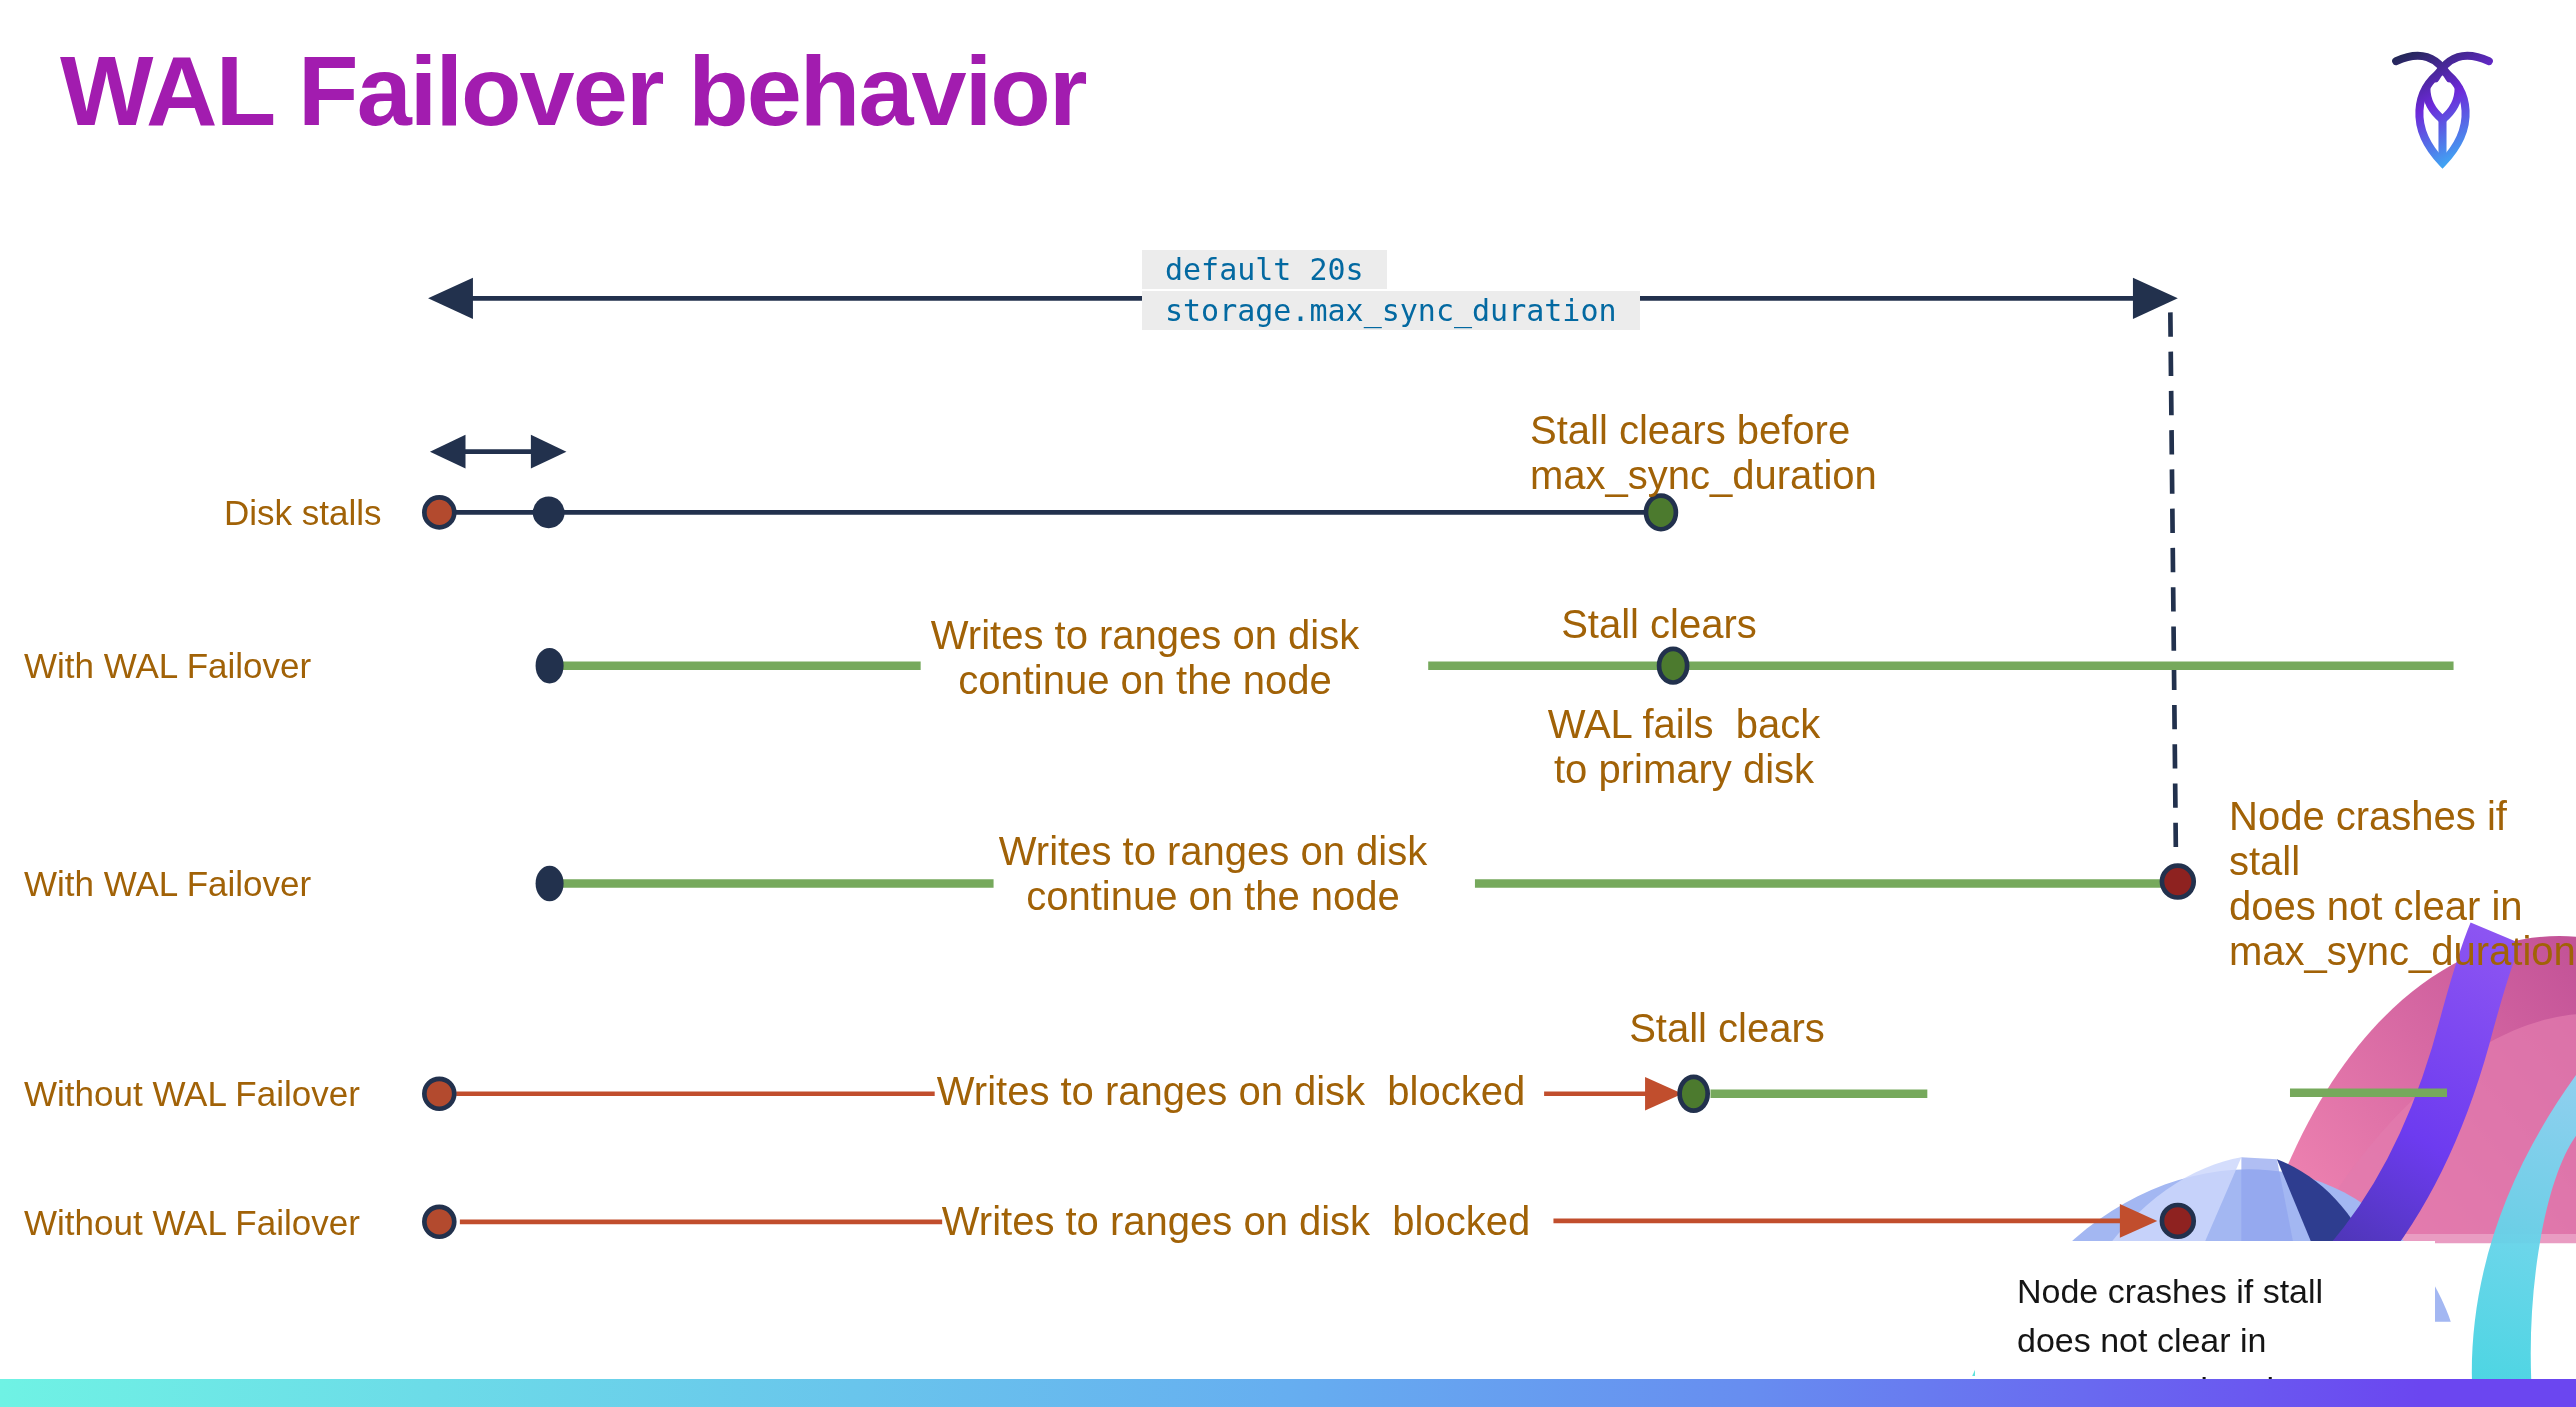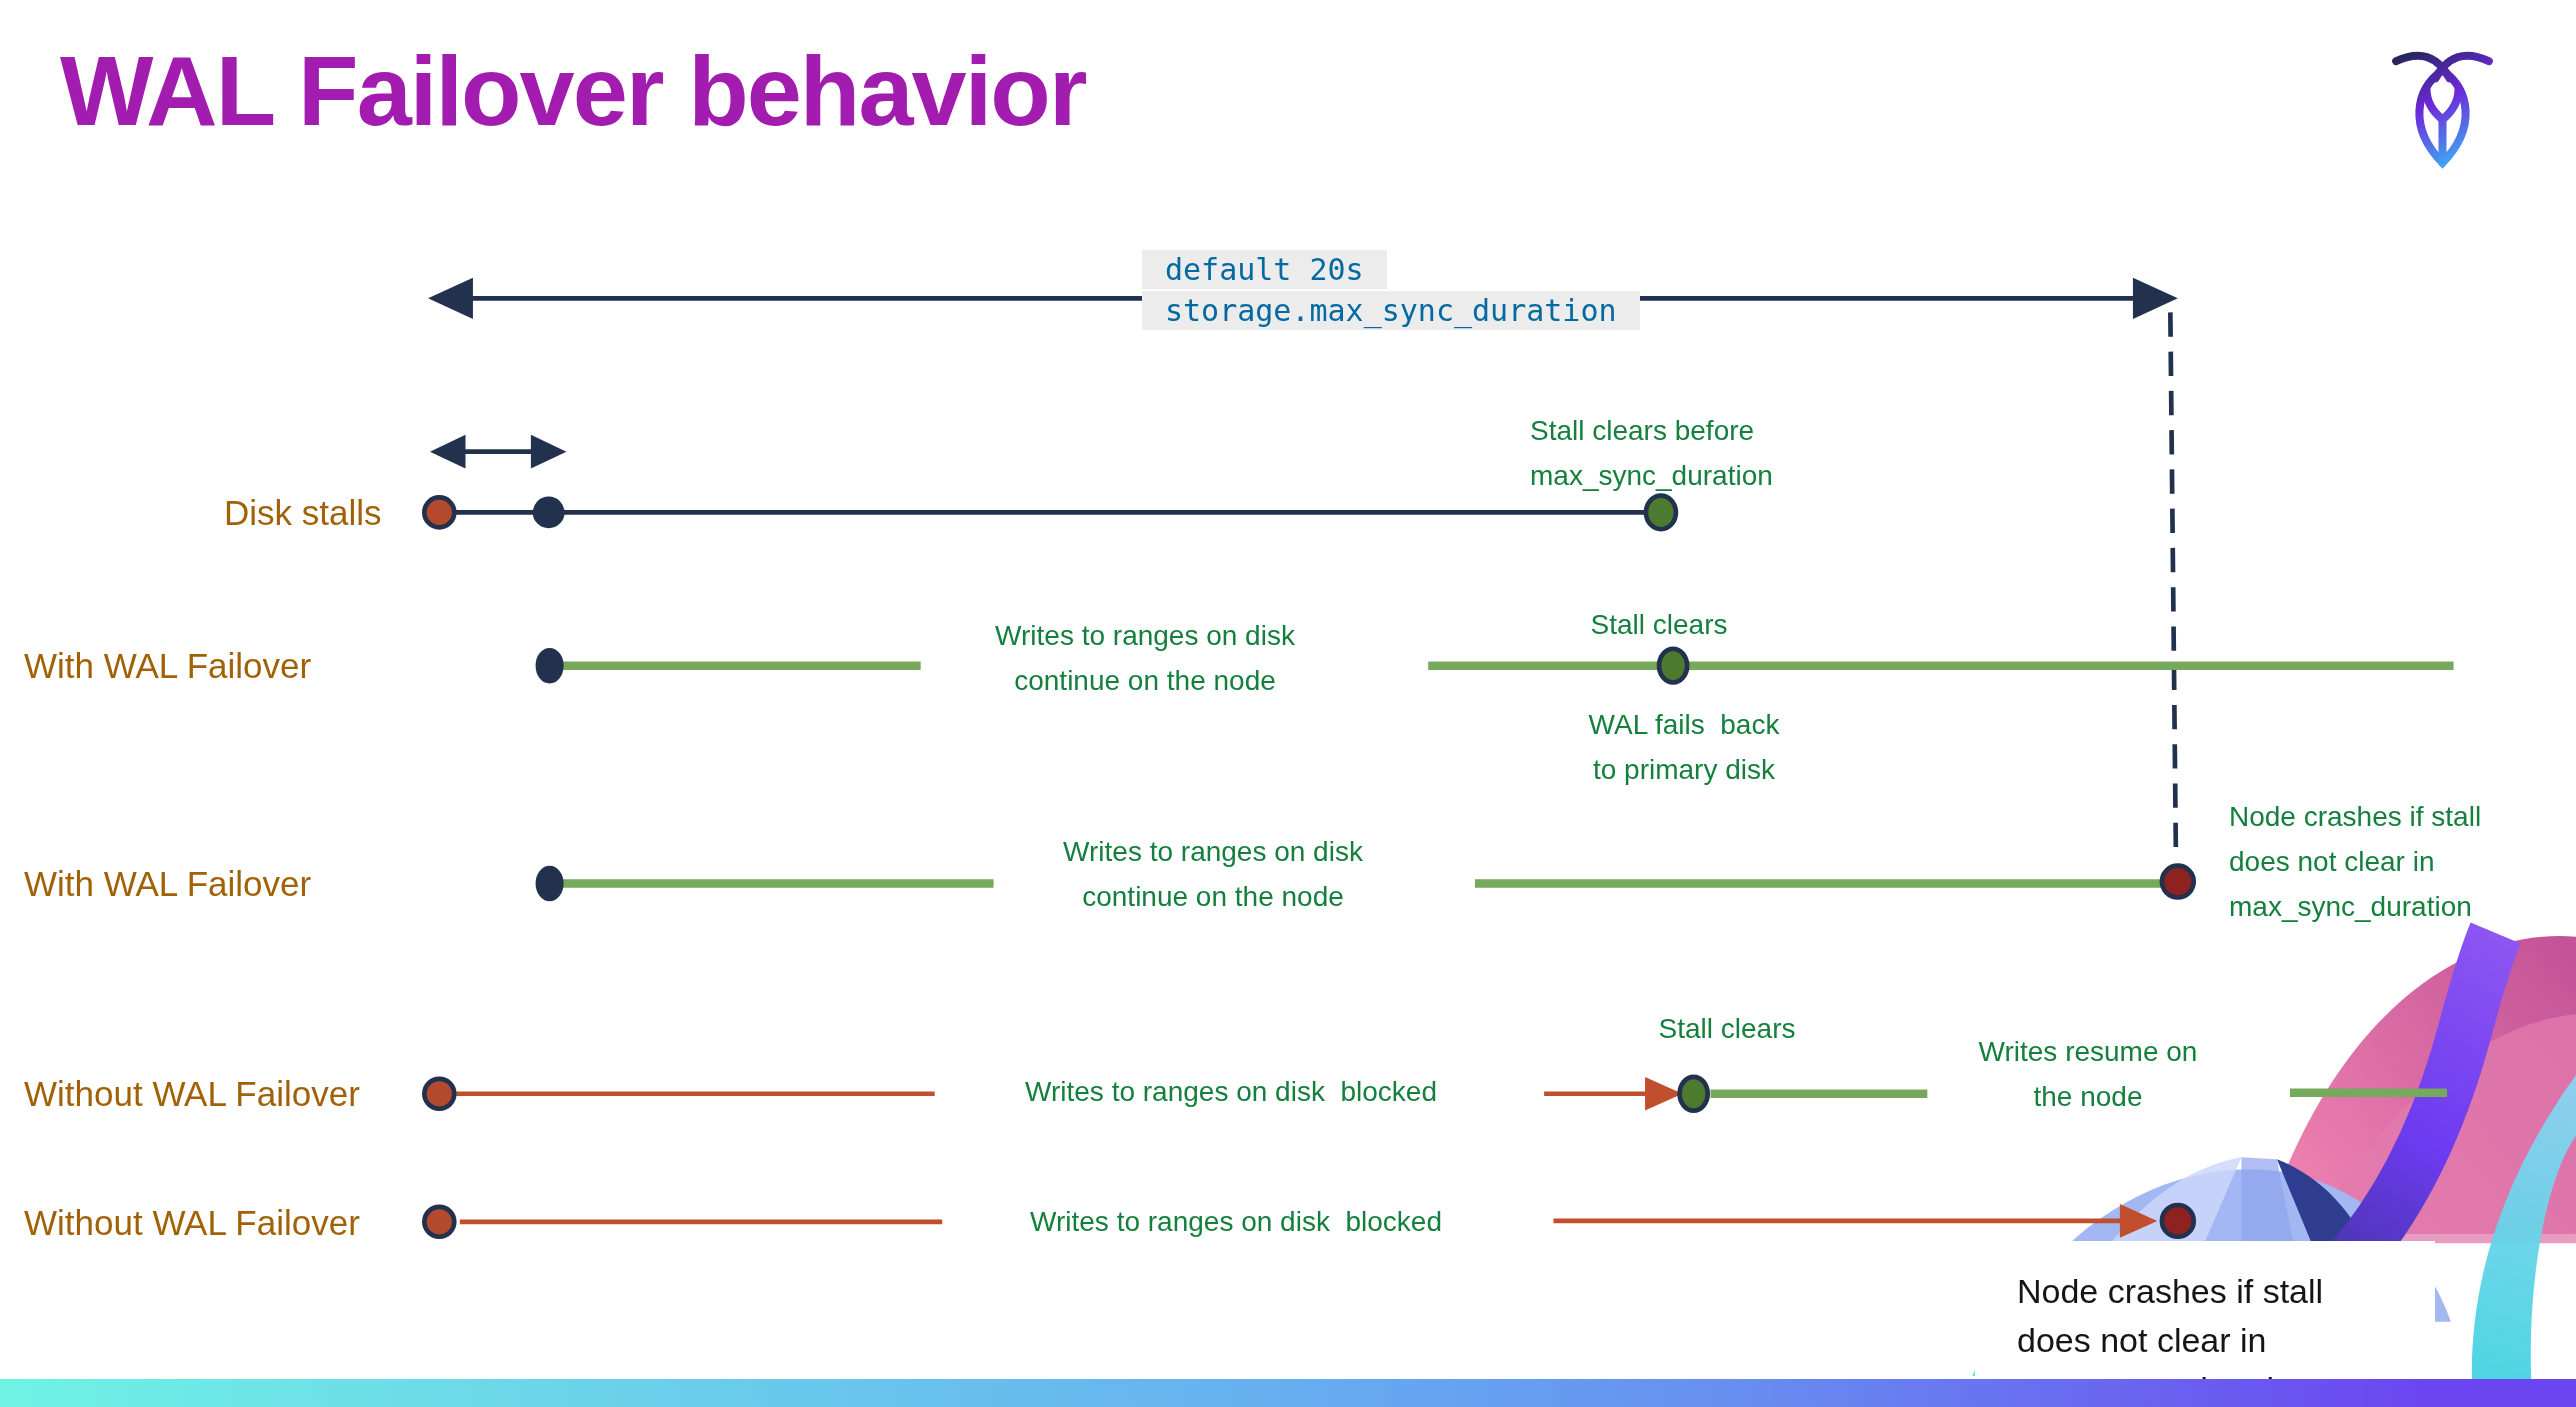--- a/index.html
+++ b/index.html
@@ -15,21 +15,21 @@
   .logo{position:absolute;left:2391px;top:41px;width:103px;height:131px;}
   .cfg{position:absolute;display:flex;flex-direction:column;align-items:flex-start;gap:1.9px;}
   .mono{
     font-family:"DejaVu Sans Mono",monospace;font-size:30px;line-height:39px;
     background:var(--label-bg,#ececec);color:#0369a1;padding:0 23px;white-space:pre;
   }
   .row-label{
     position:absolute;font-size:35px;line-height:49px;color:#a16207;white-space:pre;
   }
   .ann{
-    position:absolute;font-size:28px;line-height:45px;color:#15803d;white-space:pre-wrap;
+    position:absolute;font-size:40px;line-height:45px;color:#a16207;white-space:pre-wrap;
   }
   .ann.center{transform:translateX(-50%);text-align:center;}
   .crash-box{
     position:absolute;left:1975px;top:1241px;width:460px;height:166px;background:#ffffff;
   }
   .crash-box .ann-box-text{
     padding:26px 0 0 42px;font-size:34px;line-height:49px;color:#151515;white-space:pre-wrap;
   }
   .bottom-bar{
     position:absolute;left:0;top:1379px;width:2576px;height:29px;
@@ -182,22 +182,20 @@
   <div class="ann center" style="left:1659px;top:602px;">Stall clears</div>
   <div class="ann center" style="left:1684px;top:702px;">WAL fails  back
 to primary disk</div>
   <div class="ann center" style="left:1213px;top:829px;">Writes to ranges on disk
 continue on the node</div>
   <div class="ann" style="left:2229px;top:794px;">Node crashes if stall
 does not clear in
 max_sync_duration</div>
   <div class="ann center" style="left:1727px;top:1006px;">Stall clears</div>
   <div class="ann center" style="left:1231px;top:1069px;">Writes to ranges on disk  blocked</div>
-  <div class="ann center" style="left:2088px;top:1029px;">Writes resume on
-the node</div>
   <div class="ann center" style="left:1236px;top:1199px;">Writes to ranges on disk  blocked</div>
 
   <div class="crash-box">
     <div class="ann-box-text">Node crashes if stall
 does not clear in
 max_sync_duration</div>
   </div>
 
   <div class="bottom-bar"></div>
 

